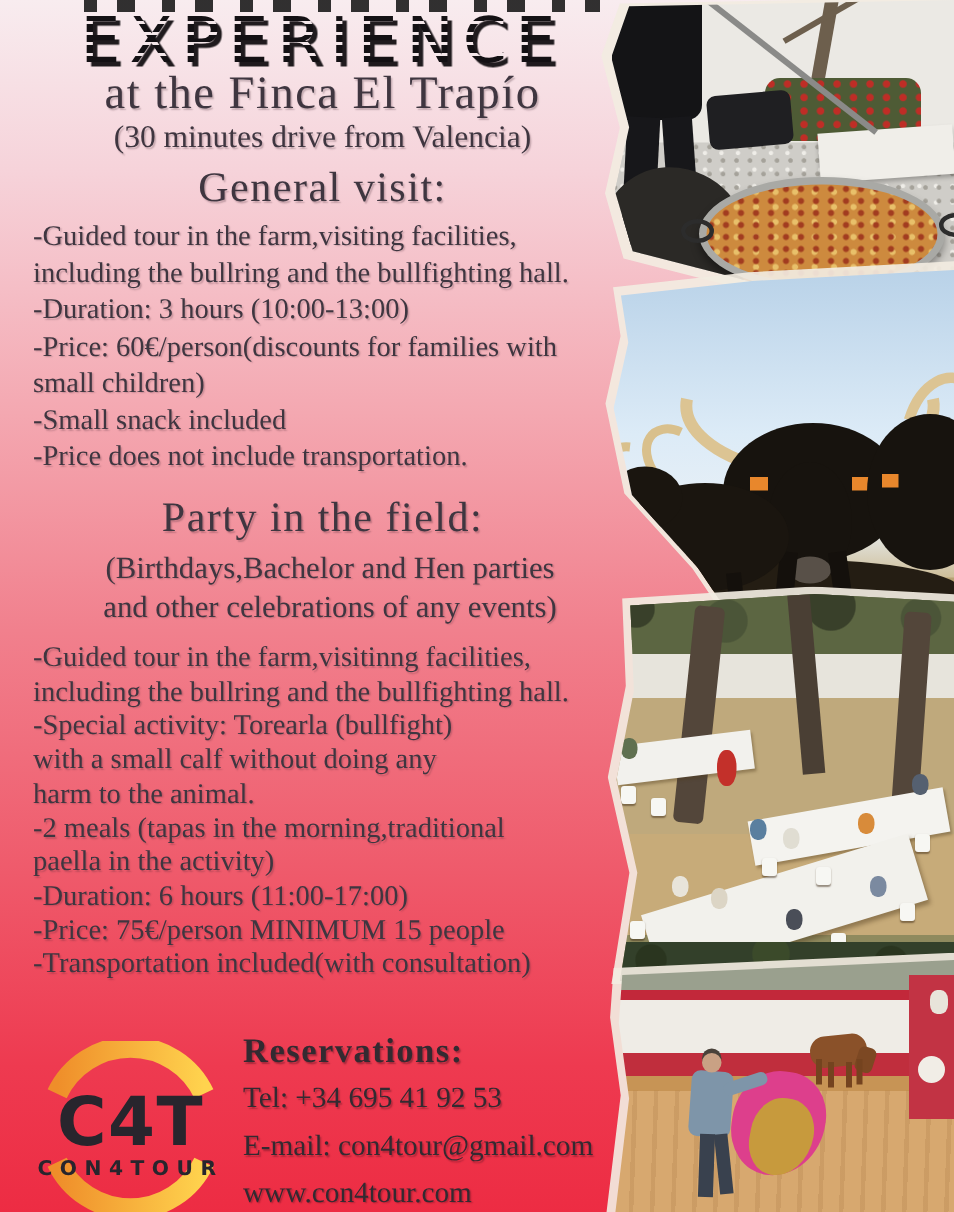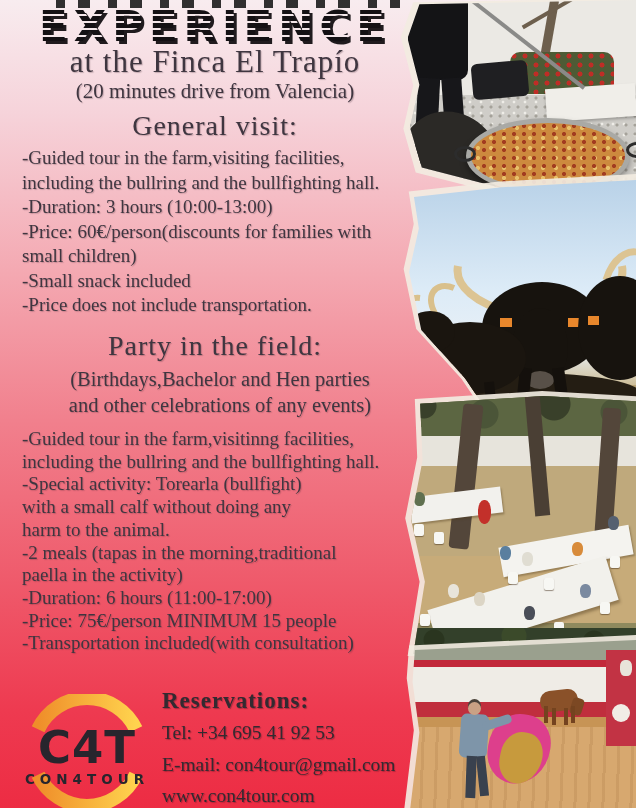--- a/index.html
+++ b/index.html
@@ -4,21 +4,21 @@
 <style>
   html,body{margin:0;padding:0;}
   body{width:636px;height:808px;overflow:hidden;font-family:"Liberation Serif",serif;}
   #flyer{position:relative;width:636px;height:808px;overflow:hidden;
     background:linear-gradient(180deg,#f8ecef 0%,#f6d3da 14%,#f4a8b1 34%,#f1808d 52%,#ef5a6b 72%,#ee3a50 88%,#ed2c43 100%);}
   .txt{position:absolute;color:#3f3640;text-shadow:1px 1px 1px rgba(70,40,50,.28);}
   .center{width:430px;left:0;text-align:center;}
   
   .cutoff{position:absolute;top:0;left:56px;width:344px;height:8px;opacity:.88;
     background:repeating-linear-gradient(90deg,#161616 0 9px,transparent 9px 22px,#161616 22px 34px,transparent 34px 52px);}
-  .title{top:2px;font-family:"DejaVu Sans",sans-serif;font-weight:700;font-size:42px;letter-spacing:6px;
+  .title{top:2px;font-family:"DejaVu Sans",sans-serif;font-weight:400;font-size:42px;letter-spacing:6px;
     color:transparent;background:repeating-linear-gradient(180deg,#141114 0 5px,#f4e7ea 5px 7px);
     -webkit-background-clip:text;background-clip:text;filter:drop-shadow(3px 3px 0 #201b1e);text-shadow:none;}
   .subtitle{top:44px;font-size:31px;letter-spacing:1px;}
   .note{top:79px;font-size:21px;}
   .h-section{font-size:28px;letter-spacing:1px;}
   .list{position:absolute;left:22px;width:400px;color:#3f3640;}
   .line{font-size:19px;line-height:24.5px;white-space:nowrap;text-shadow:1px 1px 1px rgba(70,40,50,.25);}
   .tight .line{line-height:22.7px;}
   .sub-lines .cline{font-size:20.5px;line-height:26px;text-align:center;white-space:nowrap;text-shadow:1px 1px 1px rgba(70,40,50,.25);padding-left:10px;}
   .res{position:absolute;left:162px;top:676px;color:#332a31;}
@@ -110,21 +110,21 @@
 </style>
 </head>
 <body>
 
 <div id="flyer">
 
   <div class="cutoff"></div>
 
   <div class="txt center title">EXPERIENCE</div>
   <div class="txt center subtitle">at the Finca El Trapío</div>
-  <div class="txt center note">(20 minutes drive from Valencia)</div>
+  <div class="txt center note">(30 minutes drive from Valencia)</div>
 
   <div class="txt center h-section" style="top:110px">General visit:</div>
   <div class="list" style="top:146px">
       <div class="line">-Guided tour in the farm,visiting facilities,</div>
       <div class="line">including the bullring and the bullfighting hall.</div>
       <div class="line">-Duration: 3 hours (10:00-13:00)</div>
       <div class="line">-Price: 60€/person(discounts for families with</div>
       <div class="line">small children)</div>
       <div class="line">-Small snack included</div>
       <div class="line">-Price does not include transportation.</div>

